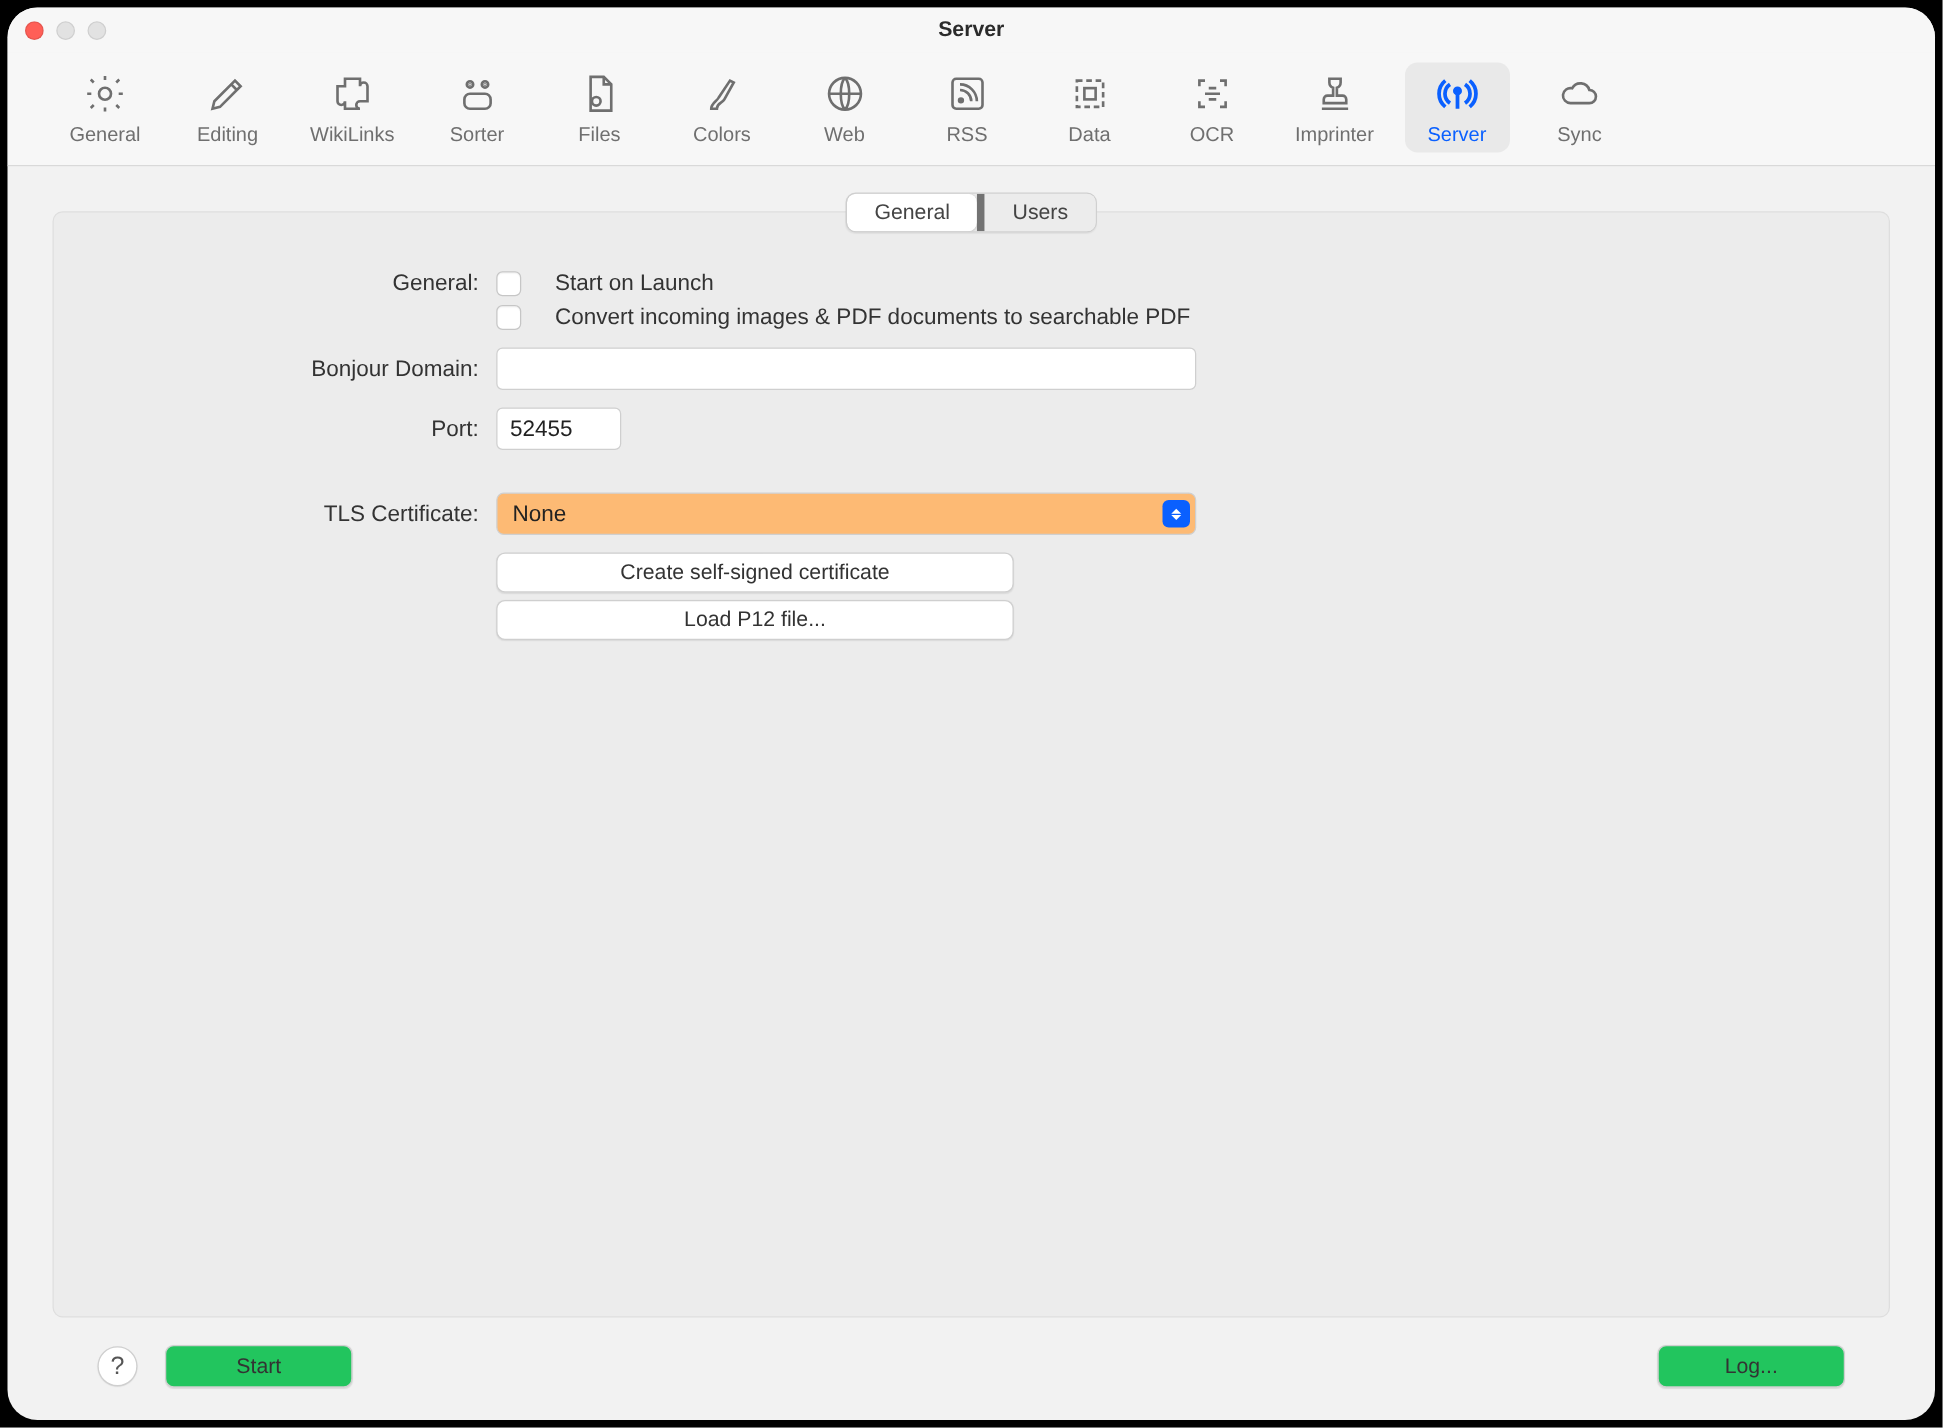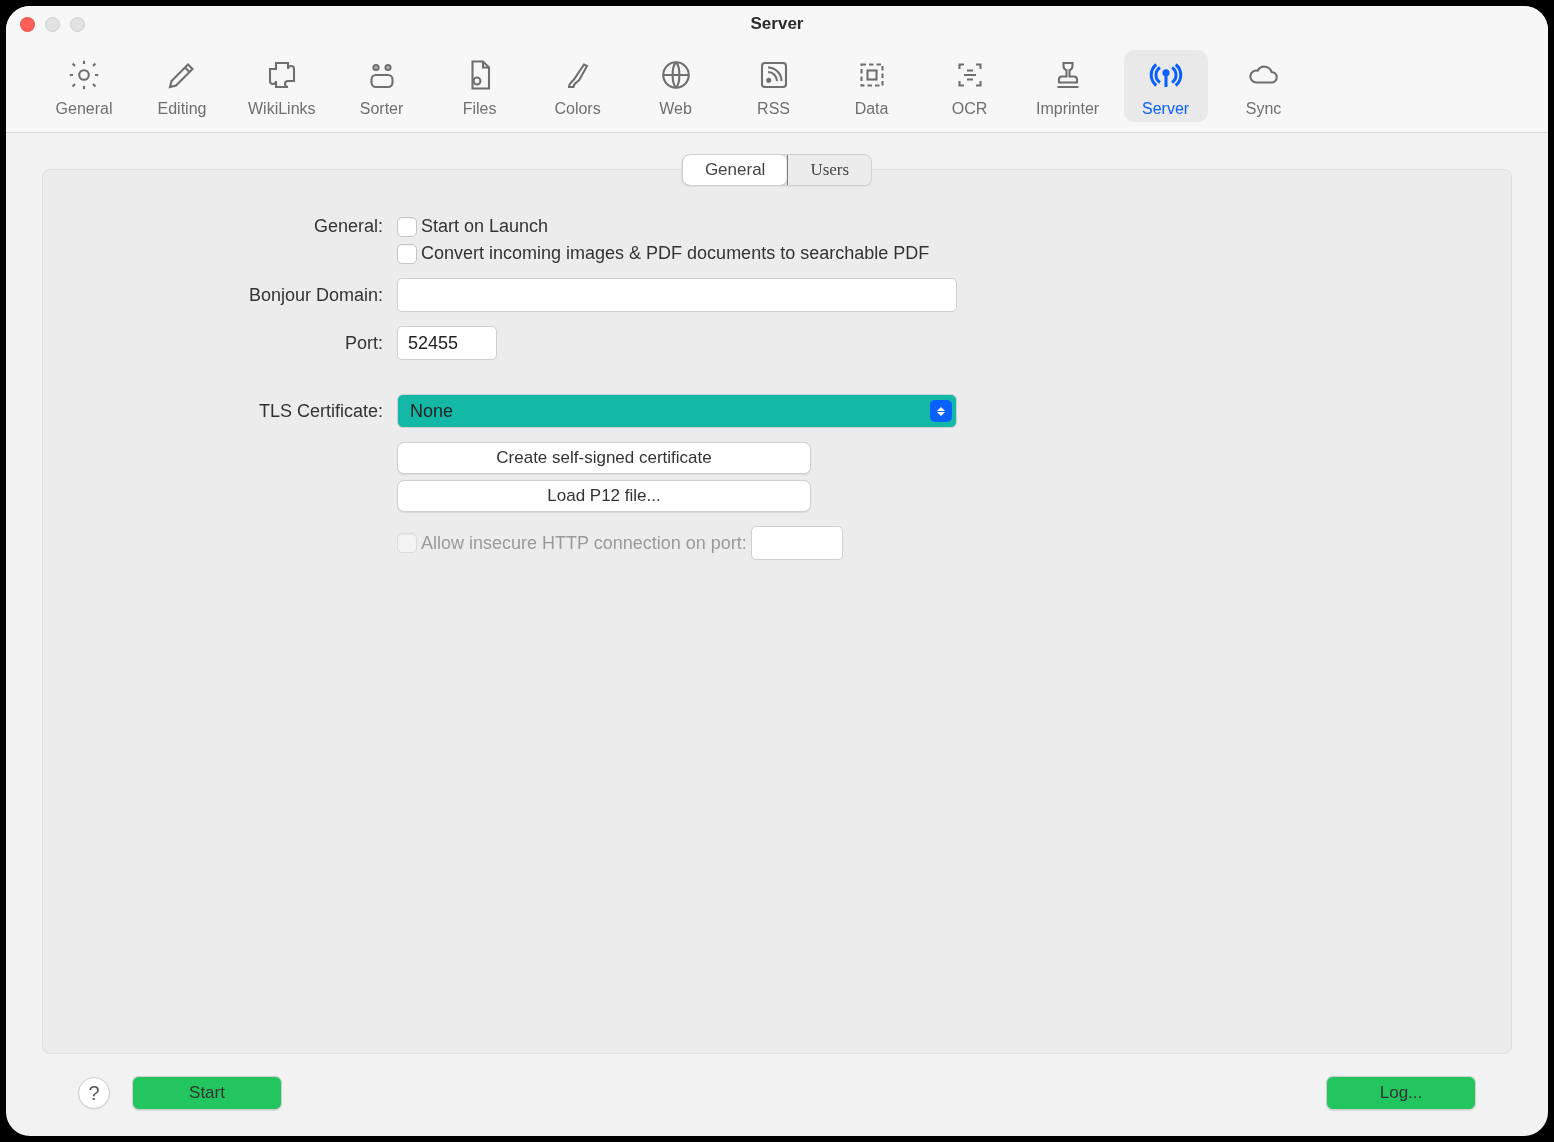--- a/index.html
+++ b/index.html
@@ -72,52 +72,52 @@
     border-radius: 8px; overflow: hidden;
     box-shadow: 0 1px 1px rgba(0,0,0,0.05);
   }
   .seg-btn {
     padding: 5px 22px; font-size: 17px; color: #444; background:#ececec;
   }
   .seg-btn.active {
     background: #ffffff; border-radius: 7px;
     box-shadow: 0 0.5px 2px rgba(0,0,0,0.2);
   }
-  .seg-btn + .seg-btn { border-left: 1px solid #737373; font-family: Liberation Serif, serif;}
+  .seg-btn + .seg-btn { border-left: 6px solid #737373;}
   .form {
     padding: 8px 40px 0 40px;
     width: 100%;
   }
   .row {
     display: flex; align-items: center; gap: 14px; margin-bottom: 14px;
   }
   .row.tight { margin-bottom: 6px; }
   .row.section-gap { margin-top: 34px; }
   .label {
     width: 300px; text-align: right; font-size: 18px; color: #333;
   }
   .label.empty { width: 300px; }
-  .field-area { flex: 1; display:flex; align-items:center; gap:4px; }
+  .field-area { flex: 1; display:flex; align-items:flex-end; gap:27px; }
   .checkbox {
     width: 20px; height: 20px; border-radius: 5px; background: #fff;
     border: 1px solid #c6c6c6; box-shadow: inset 0 1px 1px rgba(0,0,0,0.05);
     flex-shrink: 0;
   }
   .checkbox.disabled { background:#f3f3f3; border-color:#dbdbdb; }
   .check-label { font-size: 18px; color: #333; }
   .check-label.disabled { color:#9a9a9a; }
   .text-input {
     height: 34px; border: 1px solid #cfcfcf; border-radius: 5px;
     background: #fff; font-size: 18px; padding: 4px 10px; color:#222;
     width: 560px;
   }
   .text-input.small { width: 100px; text-align:left; }
   .text-input.tiny { width: 92px; }
   .popup {
-    height: 34px; width: 560px; background:#14b8a6; border:1px solid #cfcfcf;
+    height: 34px; width: 560px; background:#fdba74; border:1px solid #cfcfcf;
     border-radius:6px; display:flex; align-items:center; justify-content:space-between;
     padding: 0 4px 0 12px; font-size:18px; color:#222;
   }
   .popup-arrows {
     width: 22px; height: 22px; background:#0a60ff; border-radius:5px;
     display:flex; flex-direction:column; align-items:center; justify-content:center;
     gap:1px;
   }
   .arrow-up, .arrow-down {
     width:0;height:0;border-left:4px solid transparent;border-right:4px solid transparent;
@@ -347,28 +347,20 @@
           </div>
         </div>
 
         <div class="row">
           <div class="label empty"></div>
           <div class="field-area">
             <div class="push-btn">Load P12 file...</div>
           </div>
         </div>
 
-        <div class="row">
-          <div class="label empty"></div>
-          <div class="field-area">
-            <div class="checkbox disabled"></div>
-            <div class="check-label disabled">Allow insecure HTTP connection on port:</div>
-            <input type="text" class="text-input tiny" disabled="" style="background: rgb(255, 255, 255);" value="">
-          </div>
-        </div>
 
       </div>
     </div>
 
     <div class="footer">
       <div class="footer-left">
         <div class="help-btn">?</div>
         <div class="std-btn">Start</div>
       </div>
       <div class="std-btn">Log...</div>

